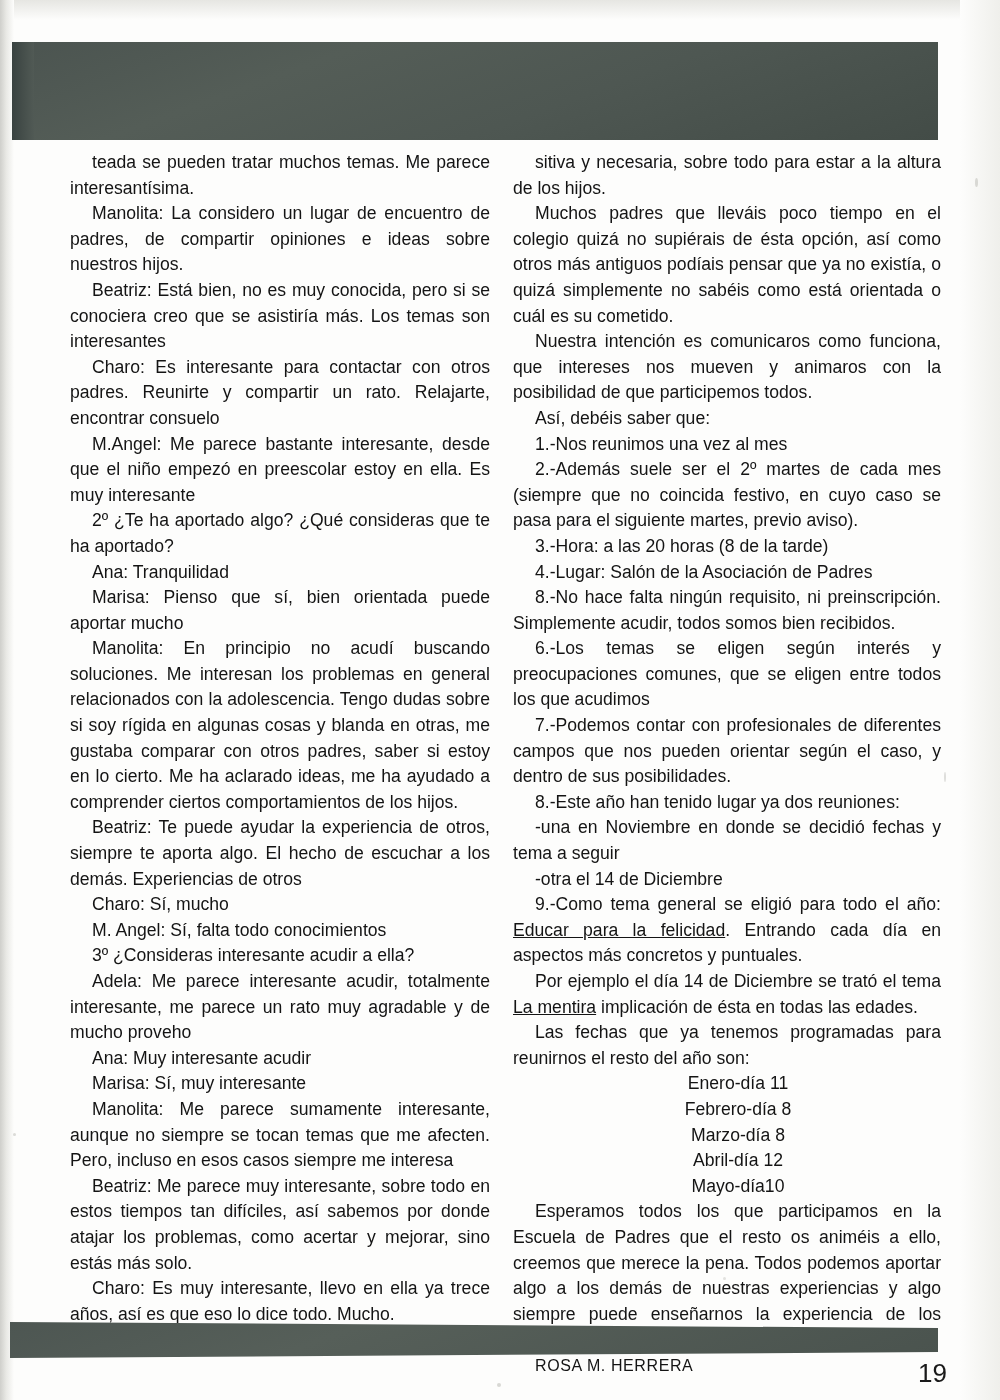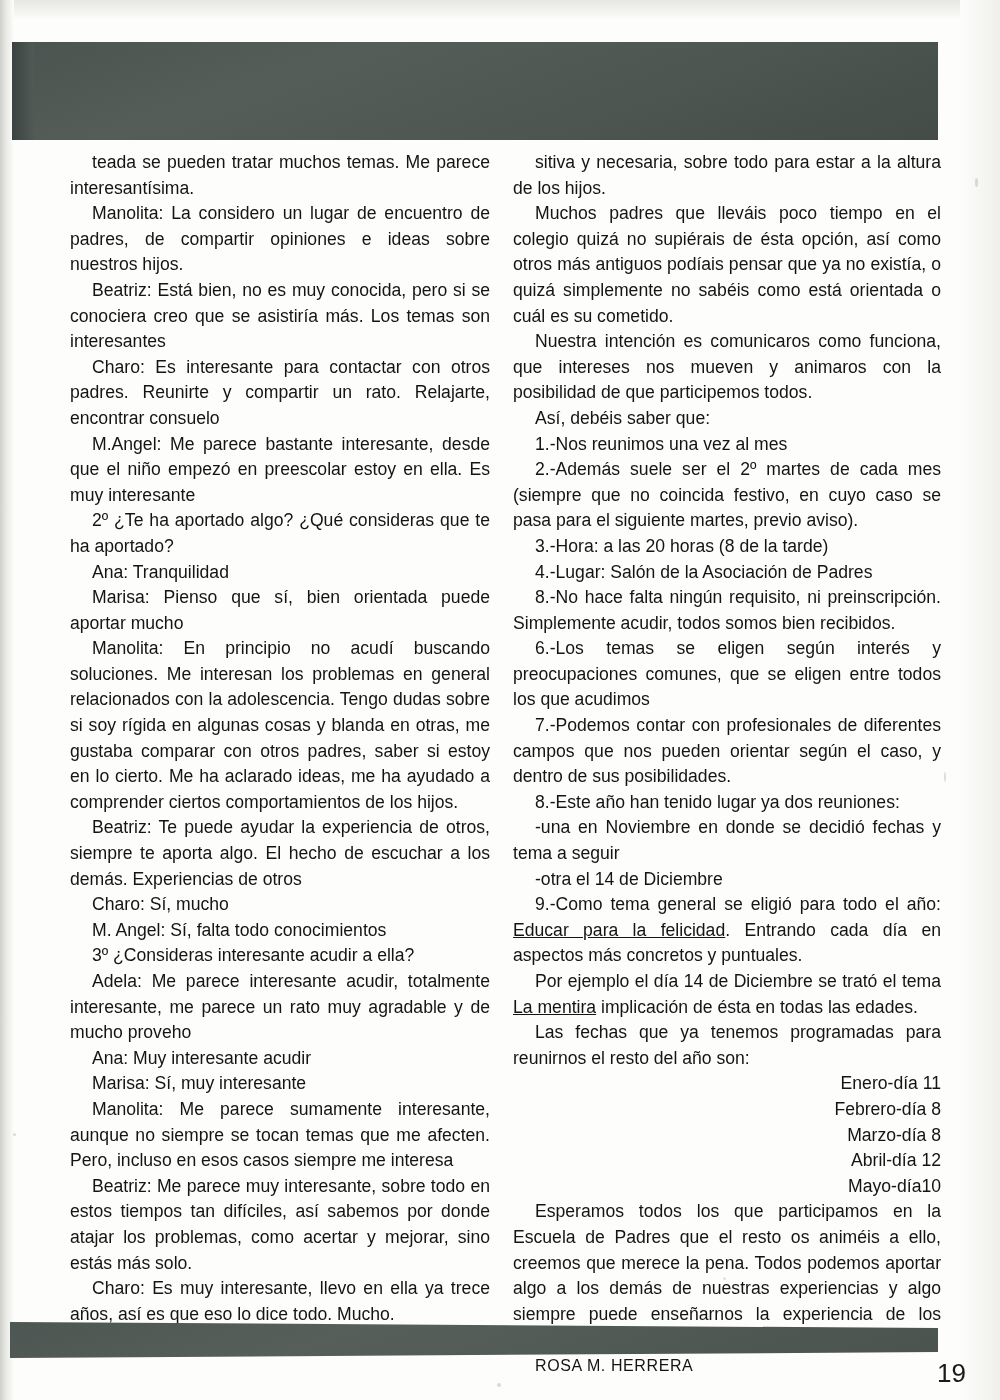--- a/index.html
+++ b/index.html
@@ -82,35 +82,35 @@
     color: #141414;
   }
   .col-left  { left: 70px;  width: 420px; }
   .col-right { left: 513px; width: 428px; }
 
   .col p {
     margin: 0;
     text-indent: 22px;
     text-align: justify;
   }
-  .col p.lastline { text-align: right; }
+  .col p.lastline { text-align: center; }
   .col p u { text-decoration: underline; }
 
   .byline {
     margin: 0;
     margin-top: 46px;
     text-indent: 0;
     text-align: right;
     letter-spacing: 0.6px;
     font-size: 16px;
   }
 
   .page-number {
     position: absolute;
-    right: 34px;
+    right: 53px;
     top: 1358px;
     font-size: 26px;
     color: #1a1a1a;
   }
 
   
   .speck {
     position: absolute;
     background: #b9b9b4;
     border-radius: 50%;

